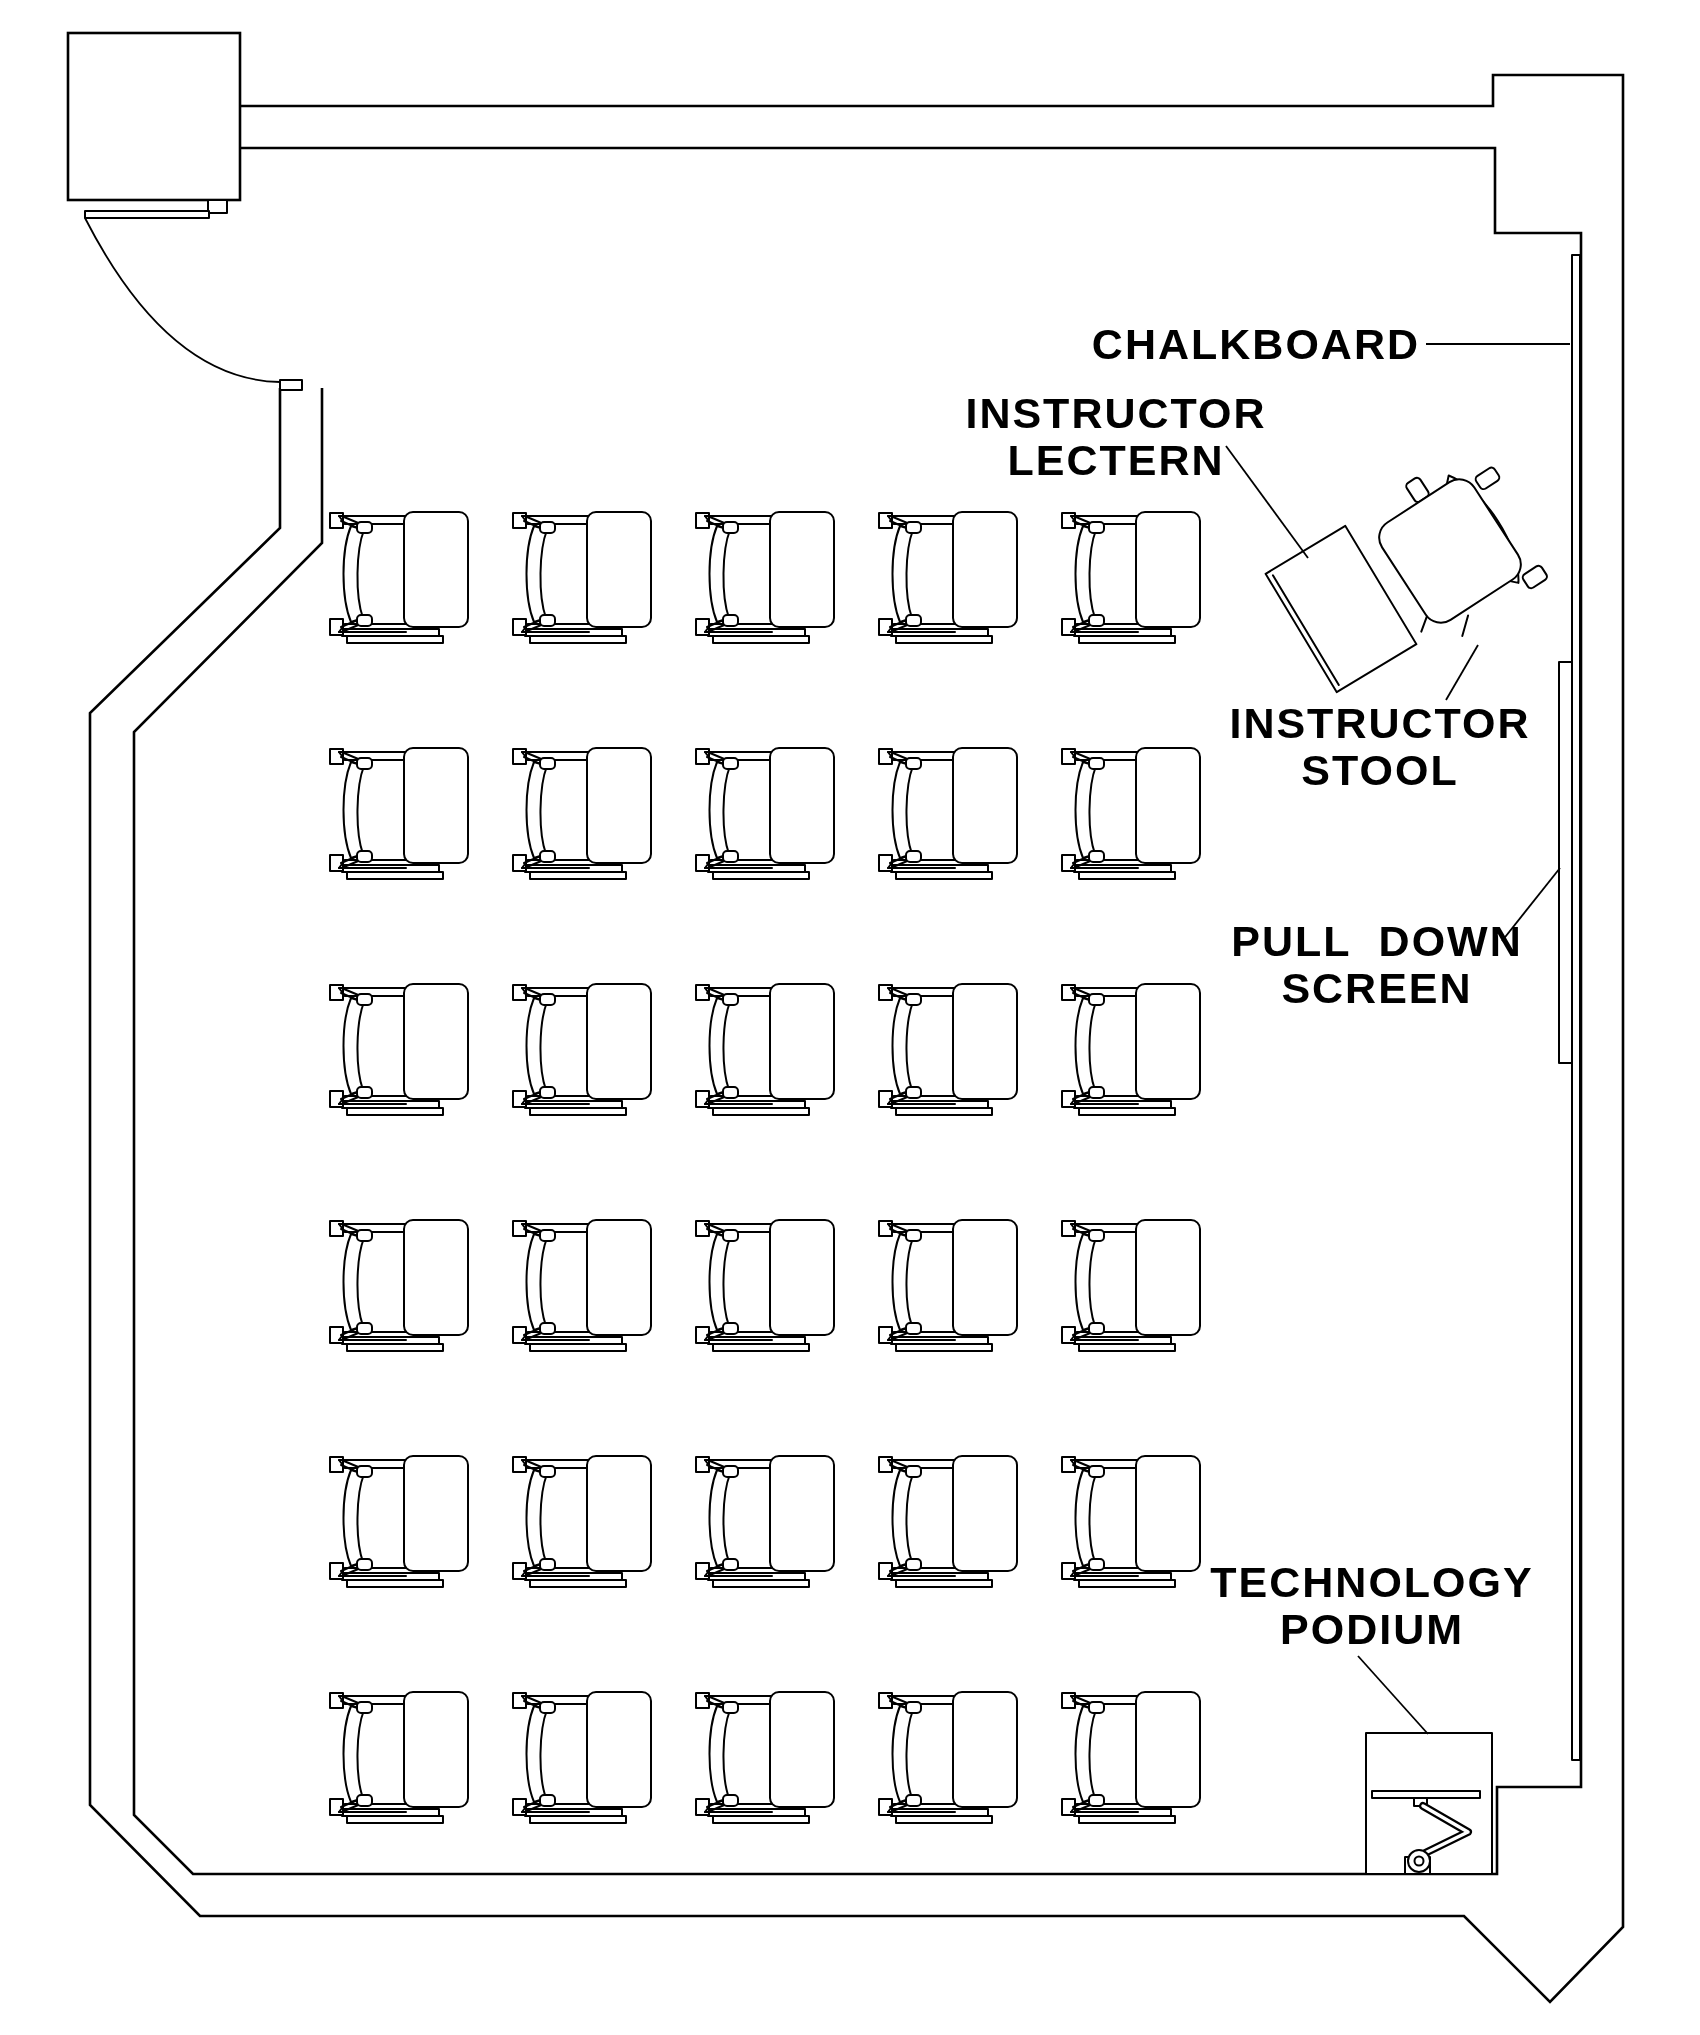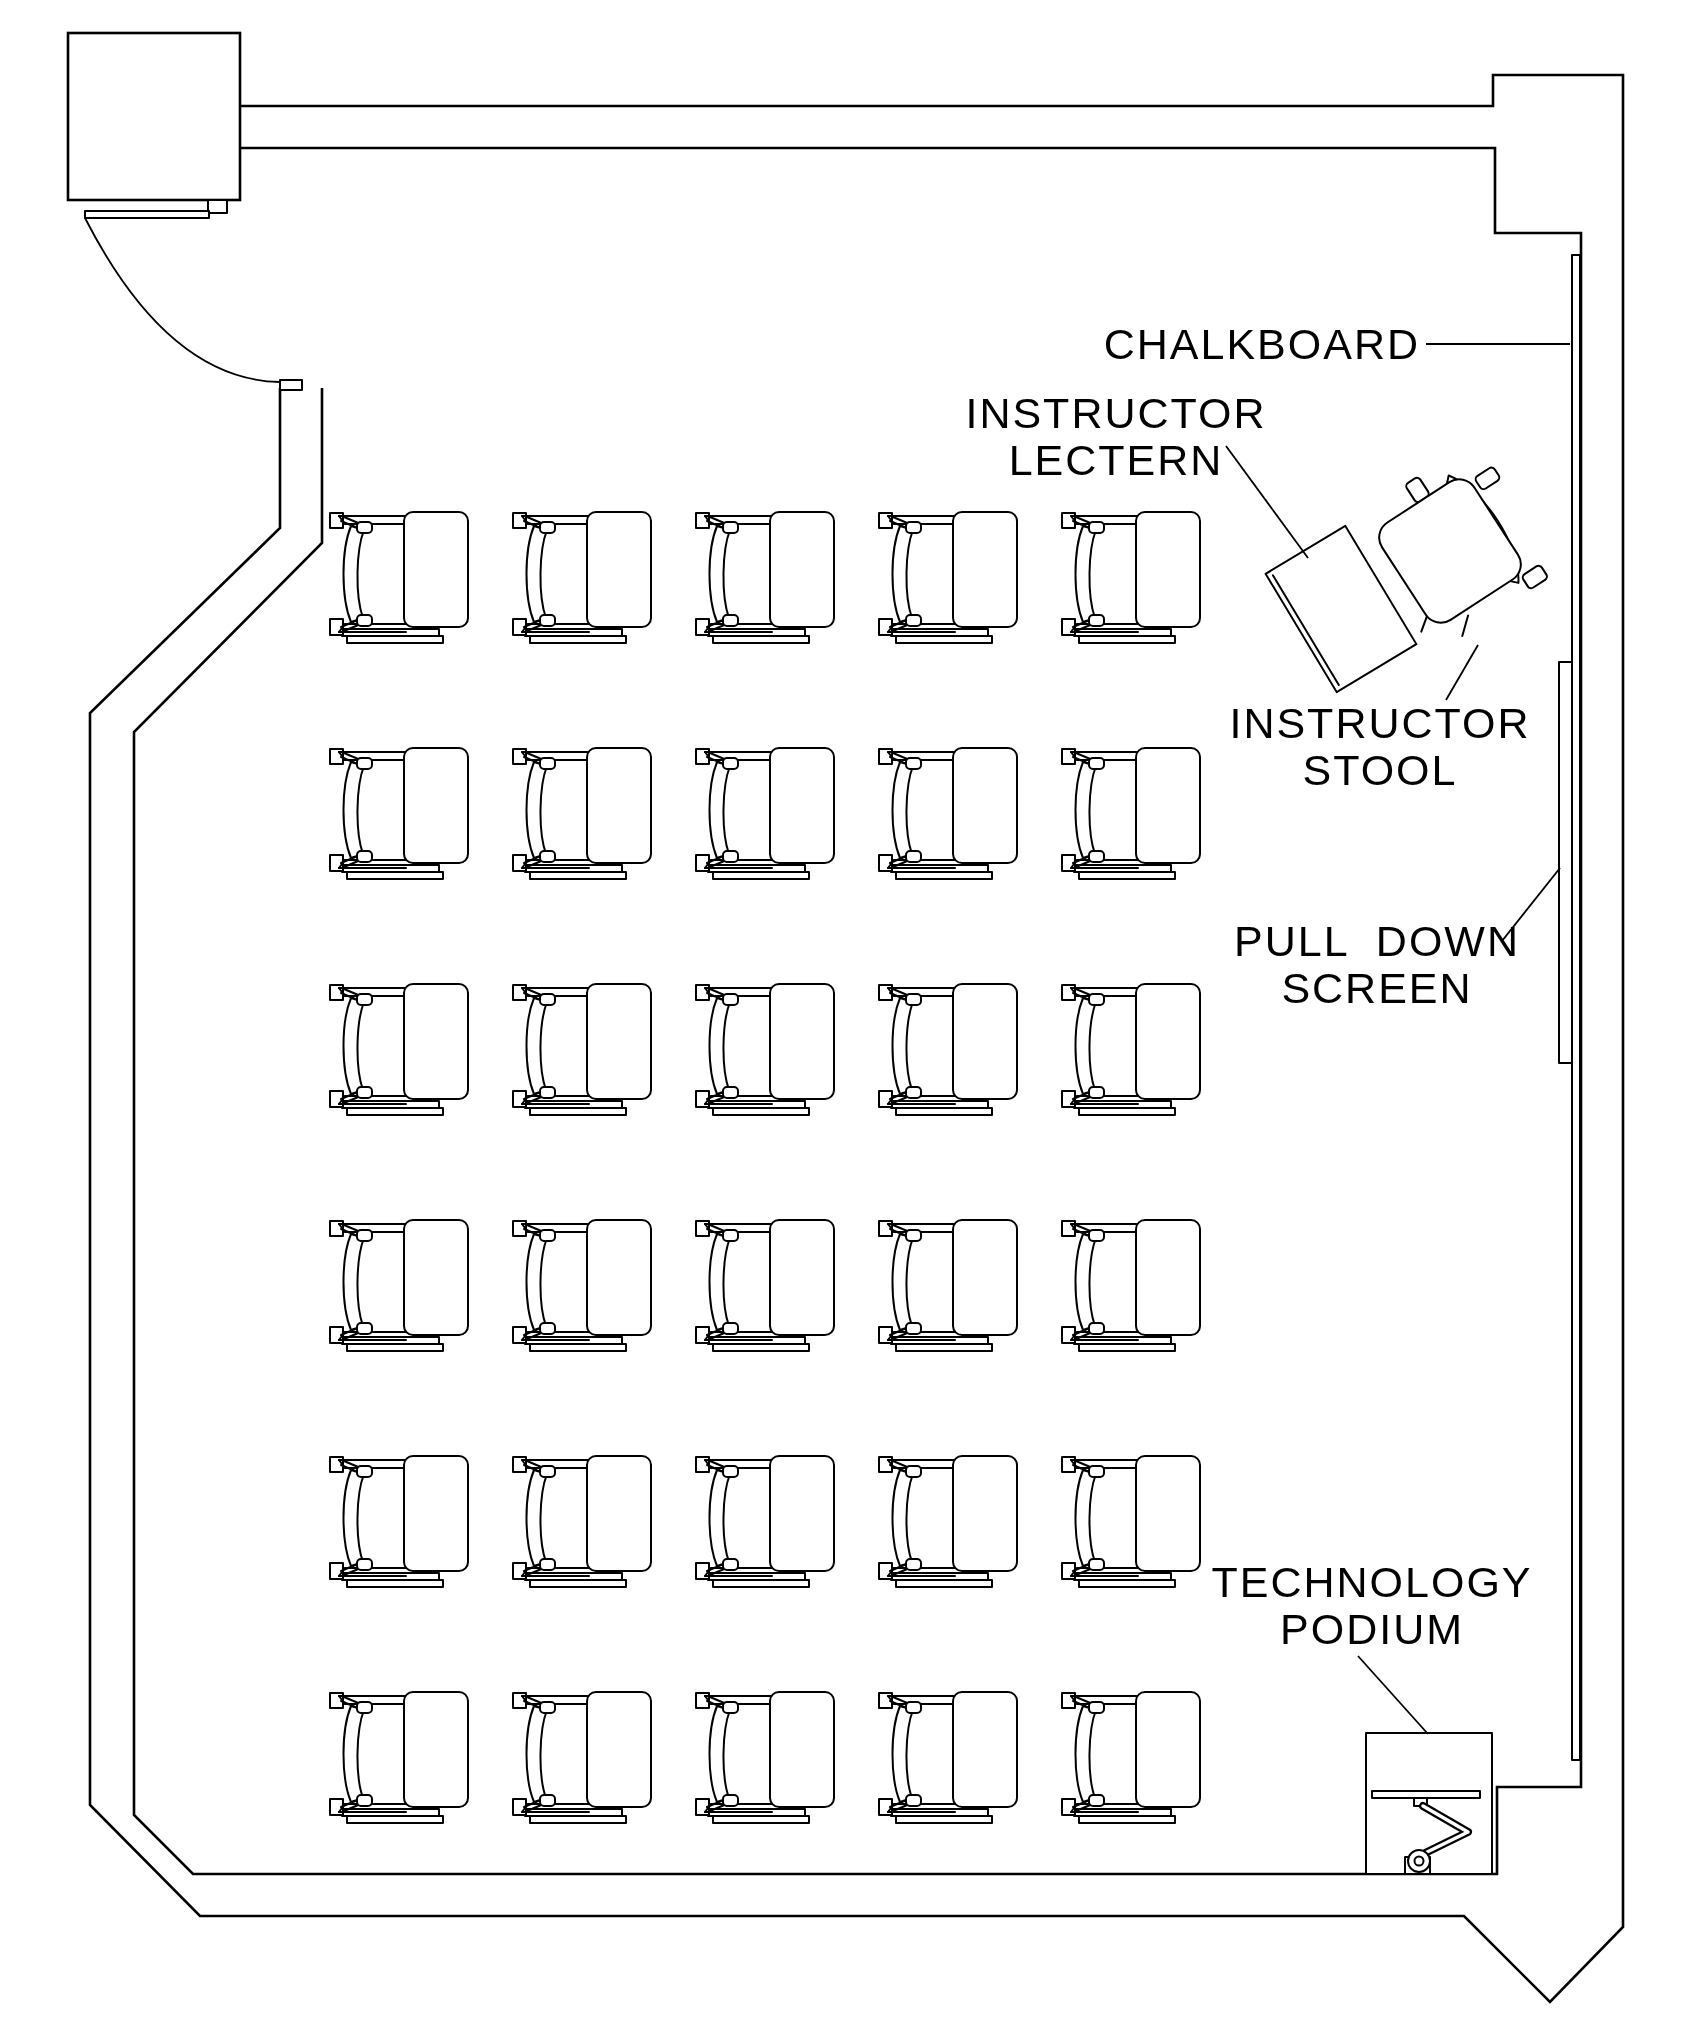--- a/index.html
+++ b/index.html
@@ -1,16 +1,16 @@
 <!DOCTYPE html>
 <html><head>
 <meta charset="utf-8">
 <style>
   html,body{margin:0;padding:0;background:#ffffff;}
-  .canvas{position:relative;width:1700px;height:2035px;background:#ffffff;overflow:hidden;}
+  .canvas{position:relative;width:1700px;height:2035px;background:#ffffff;overflow:hidden;font-weight:bold;}
   svg{position:absolute;left:0;top:0;}
   .wall{stroke:#000;stroke-width:2.6;fill:none;stroke-linejoin:miter;}
   .ln{stroke:#000;stroke-width:2;fill:none;stroke-linejoin:round;stroke-linecap:round;}
   .fw{fill:#ffffff;stroke:#000;stroke-width:2;stroke-linejoin:round;}
   .thin{stroke:#000;stroke-width:1.8;fill:none;}
   .leader{stroke:#000;stroke-width:1.8;fill:none;}
   text{font-family:"Liberation Sans",sans-serif;font-size:43px;letter-spacing:2px;fill:#000;white-space:pre;}
 </style>
 </head>
 <body>

